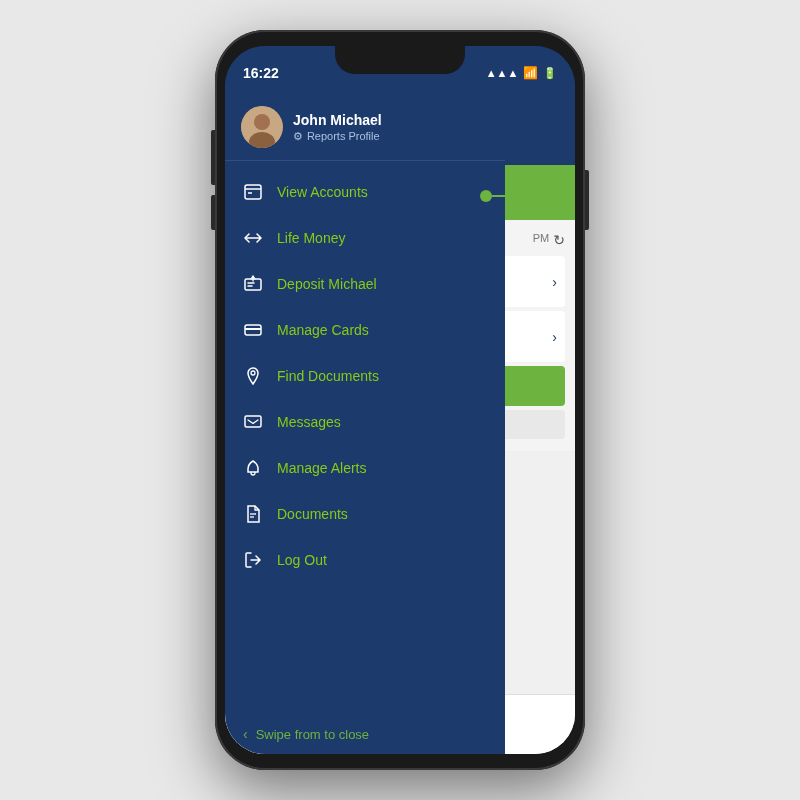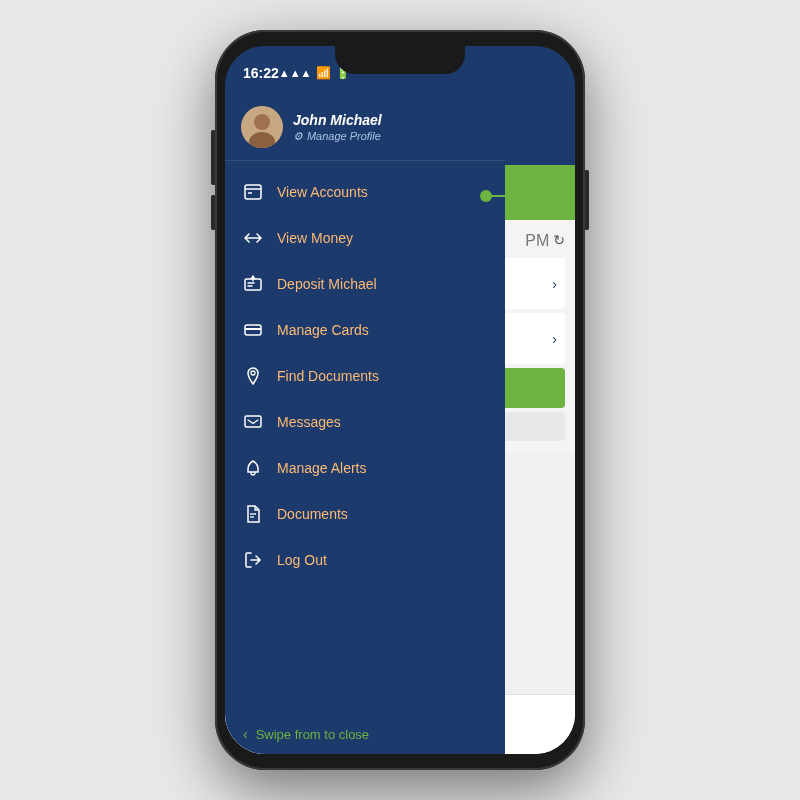--- a/index.html
+++ b/index.html
@@ -41,20 +41,21 @@
       overflow: hidden;
       background: #1c3a6b;
     }
 
     
     .status-bar {
       height: 44px;
       background: #1c3a6b;
       display: flex;
       align-items: center;
+      justify-content: space-between;
       padding: 10px 18px 0;
       position: relative;
       z-index: 10;
     }
 
     .status-time {
       color: white;
       font-size: 14px;
       font-weight: 600;
     }
@@ -250,21 +251,20 @@
       flex-direction: column;
     }
 
     
     .drawer-profile {
       padding: 16px 16px 12px;
       display: flex;
       align-items: center;
       gap: 10px;
       border-bottom: 1px solid rgba(255,255,255,0.1);
-      font-style: italic;
     }
 
     .avatar {
       width: 42px;
       height: 42px;
       border-radius: 50%;
       background: linear-gradient(135deg, #c8a882, #a07050);
       display: flex;
       align-items: center;
       justify-content: center;
@@ -317,21 +317,21 @@
       height: 20px;
       display: flex;
       align-items: center;
       justify-content: center;
       color: white;
       font-size: 16px;
       flex-shrink: 0;
     }
 
     .menu-label {
-      color: #fdba74;
+      color: #84cc16;
       font-size: 14px;
     }
 
     
     .swipe-hint {
       padding: 12px 18px;
       display: flex;
       align-items: center;
       gap: 8px;
       color: #6db33f;
@@ -431,21 +431,21 @@
         <span class="app-tab active">INFO</span>
       </div>
 
       <div class="green-bar">
         <span class="green-icon">⬇</span>
         <span class="green-icon">🔍</span>
       </div>
 
       <div class="accounts-area">
         <div class="refresh-row">
-          <span style="font-size:16px;color:#777;">PM</span>
+          <span style="font-size:11px;color:#777;">PM</span>
           <span style="font-size:14px;color:#555;margin-left:4px;">↻</span>
         </div>
 
         <div class="account-card">
           <div class="account-img">
             <div class="account-img-inner"></div>
           </div>
           <div class="account-info">
             <div class="account-amount">$5,000</div>
             <div class="account-balance">Balance: $2,500</div>
@@ -493,21 +493,21 @@
           <svg width="42" height="42" viewBox="0 0 42 42">
             <circle cx="21" cy="21" r="21" fill="#c8a882"></circle>
             <circle cx="21" cy="16" r="8" fill="#a07050"></circle>
             <ellipse cx="21" cy="36" rx="13" ry="10" fill="#8a6040"></ellipse>
           </svg>
         </div>
         <div class="profile-info">
           <div class="profile-name">John Michael</div>
           <div class="profile-manage">
             <span>⚙</span>
-            <span>Manage Profile</span>
+            <span>Reports Profile</span>
           </div>
         </div>
       </div>
 
       <div class="drawer-menu">
 
         <div class="menu-item">
           <span class="menu-icon">
             <svg width="18" height="18" viewBox="0 0 18 18" fill="none">
               <rect x="1" y="2" width="16" height="14" rx="2" stroke="white" stroke-width="1.5" fill="none"></rect>
@@ -518,21 +518,21 @@
           <span class="menu-label">View Accounts</span>
         </div>
 
         <div class="menu-item">
           <span class="menu-icon">
             <svg width="18" height="18" viewBox="0 0 18 18" fill="none">
               <path d="M2 9h14M13 5l4 4-4 4" stroke="white" stroke-width="1.5" stroke-linecap="round"></path>
               <path d="M5 13L1 9l4-4" stroke="white" stroke-width="1.5" stroke-linecap="round"></path>
             </svg>
           </span>
-          <span class="menu-label">View Money</span>
+          <span class="menu-label">Life Money</span>
         </div>
 
         <div class="menu-item">
           <span class="menu-icon">
             <svg width="18" height="18" viewBox="0 0 18 18" fill="none">
               <rect x="1" y="4" width="16" height="11" rx="1.5" stroke="white" stroke-width="1.5" fill="none"></rect>
               <path d="M4 8h6M4 11h4" stroke="white" stroke-width="1.5" stroke-linecap="round"></path>
               <path d="M9 1v5M7 4l2-3 2 3" stroke="white" stroke-width="1.3" stroke-linecap="round"></path>
             </svg>
           </span>

